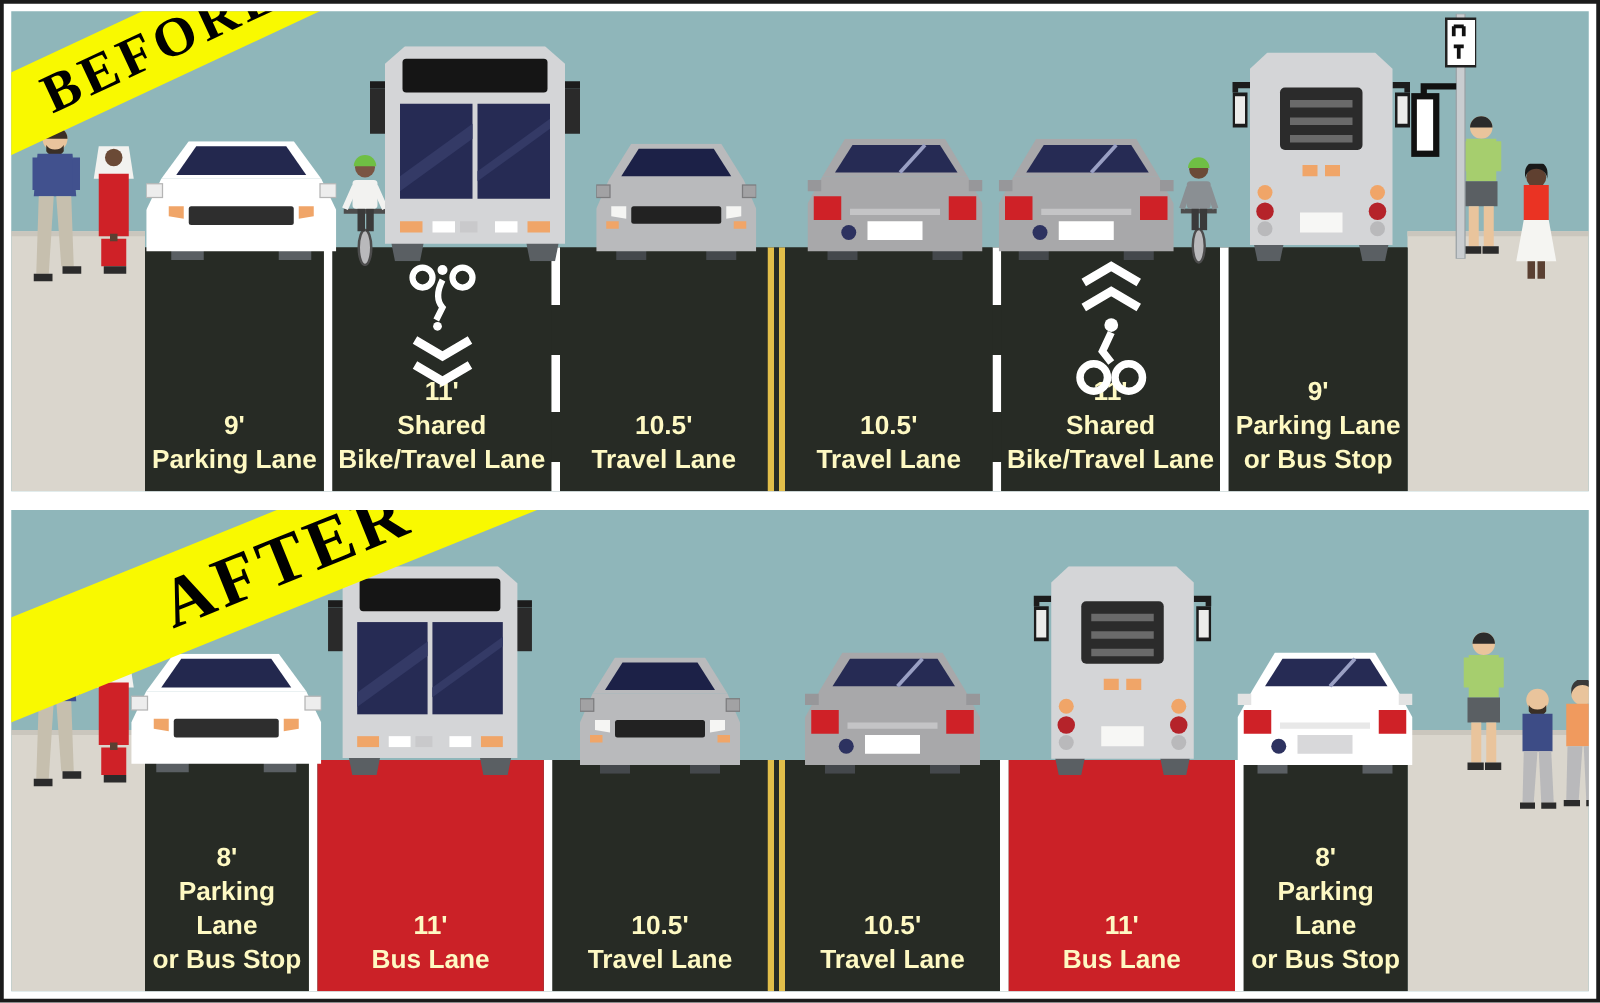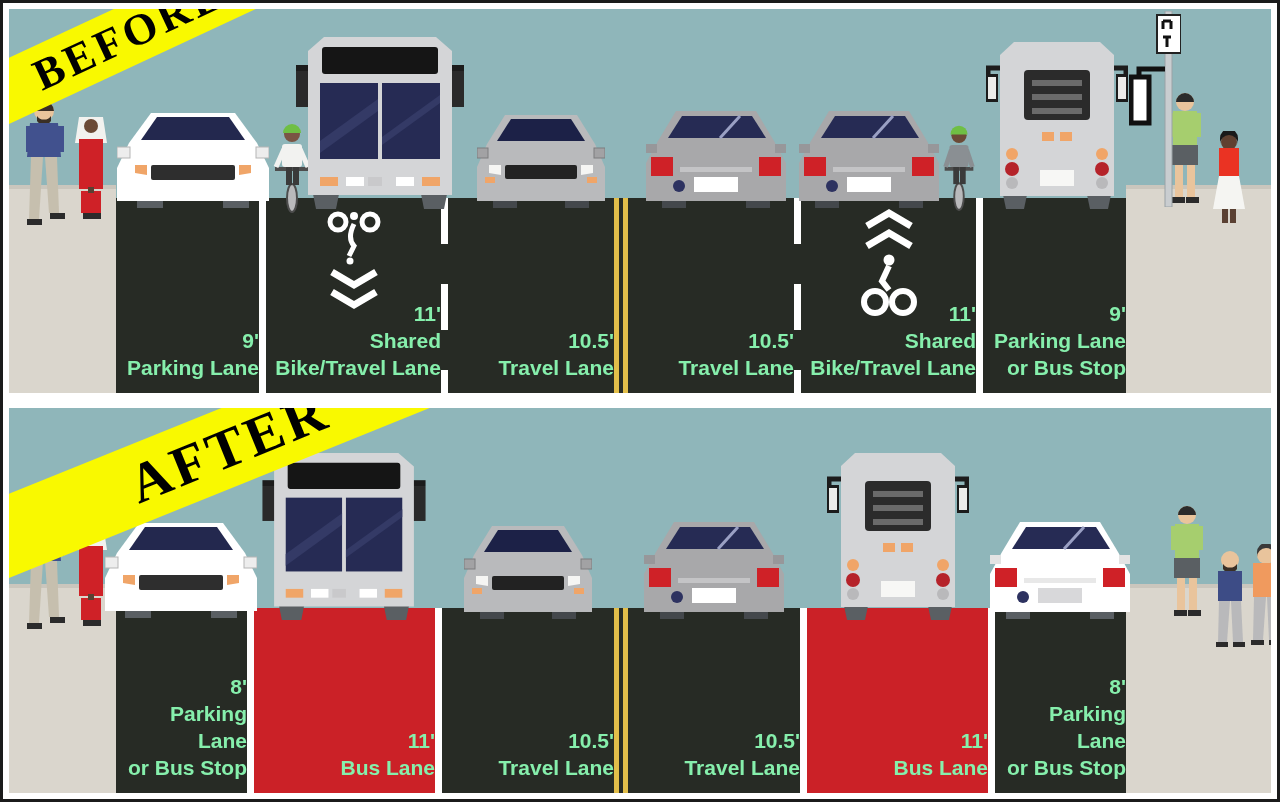--- a/index.html
+++ b/index.html
@@ -19,21 +19,21 @@
   #panel-before .road{top:189px;}
   #panel-after  .road{top:200px;}
 
   .lane{position:relative;background:#272B25;height:100%;}
   .lane.red{background:#CB2127;}
   .sep{height:100%;}
   .sep.solid{width:7px;background:#fff;}
   .sep.dash{width:7px;background:repeating-linear-gradient(180deg,#fff 0 46px,rgba(0,0,0,0) 46px 86px);}
   .sep.yellow{width:14px;background:linear-gradient(90deg,#E2BE4A 0 5px,#272B25 5px 9px,#E2BE4A 9px 14px);}
 
-  .lane-label{position:absolute;left:0;right:0;bottom:12px;text-align:right;color:#86efac;
+  .lane-label{position:absolute;left:0;right:0;bottom:12px;text-align:center;color:#fef9c3;
               font-weight:bold;font-size:21px;line-height:27px;}
   .lane-size{display:block;}
   .lane-name{display:block;white-space:pre-line;}
 
   .marking{position:absolute;left:50%;transform:translateX(-50%);top:10px;z-index:1;}
 
   .veh{position:absolute;z-index:3;}
   .veh svg{display:block;width:100%;height:100%;}
 
   .banner{position:absolute;background:#F9F900;color:#000;z-index:10;text-align:center;

